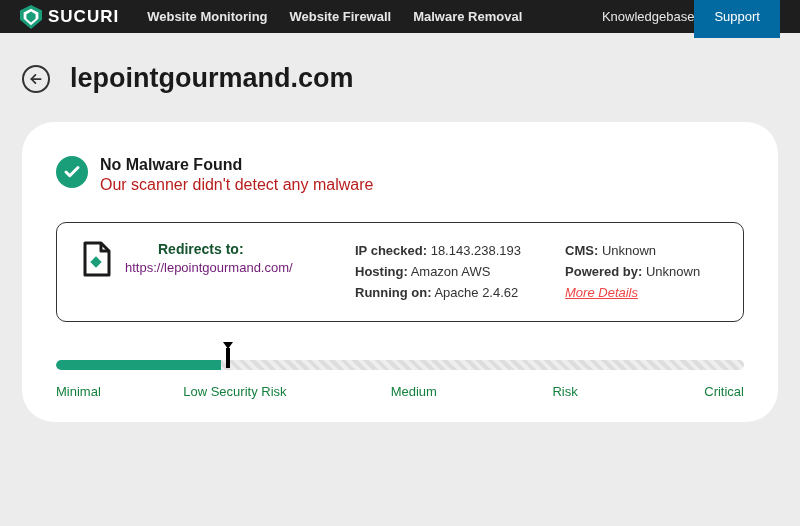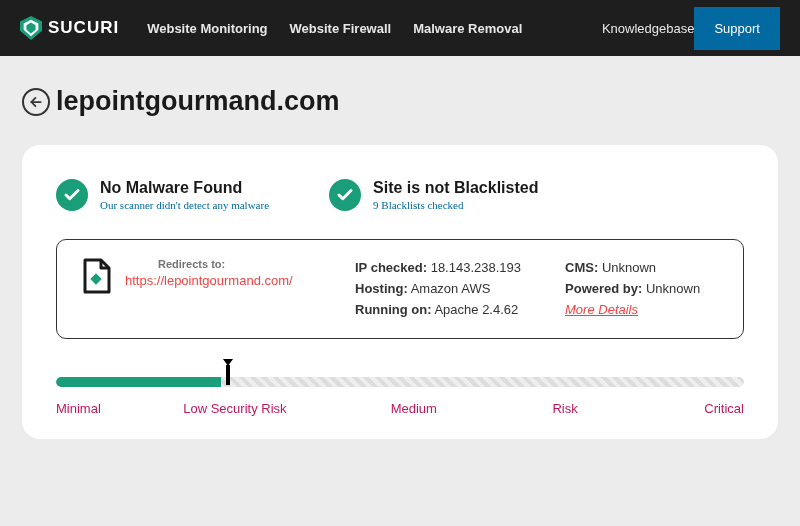--- a/index.html
+++ b/index.html
@@ -5,21 +5,21 @@
   * { box-sizing: border-box; margin: 0; padding: 0; }
   body {
     font-family: -apple-system, BlinkMacSystemFont, "Segoe UI", Arial, sans-serif;
     background: #ececec;
     width: 800px;
     height: 526px;
     overflow: hidden;
   }
   .topbar {
     background: #1e1e1e;
-    height: 56px;
+    height: 33px;
     display: flex;
     align-items: center;
     padding: 4px 20px;
     color: #fff;
     font-size: 13px;
   }
   .logo {
     display: flex;
     align-items: center;
     gap: 6px;
@@ -42,39 +42,39 @@
     cursor: pointer;
     font-size: 13px;
     text-align: right;
   }
   .page {
     padding: 30px 22px 0 22px;
   }
   .title-row {
     display: flex;
     align-items: center;
-    gap: 6px;
+    gap: 20px;
     margin-bottom: 28px;
   }
   .back-btn {
     width: 28px; height: 28px;
     border: 2px solid #333;
     border-radius: 50%;
     display: flex; align-items: center; justify-content: center;
     cursor: pointer;
     background: #ececec;
   }
   .domain-title {
     font-size: 27px;
     font-weight: 700;
     color: #1a1a1a;
   }
   .card {
     background: #fff;
-    border-radius: 18px;
+    border-radius: 32px;
     padding: 34px 34px 20px 34px;
   }
   .status-row {
     display: flex;
     gap: 60px;
     margin-bottom: 28px;
   }
   .status-item {
     display: flex;
     gap: 12px;
@@ -87,46 +87,45 @@
     display: flex; align-items: center; justify-content: center;
     flex-shrink: 0;
   }
   .status-text h3 {
     font-size: 16px;
     font-weight: 700;
     color: #1a1a1a;
     margin-bottom: 2px;
   }
   .status-text p {
-    font-size: 11px;
-    color: #0369a1;
-    font-family: Liberation Serif, serif;
+    font-size: 16px;
+    color: #b91c1c;
   }
   .details-box {
     border: 1px solid #333;
     border-radius: 10px;
     padding: 18px 24px;
     display: flex;
     gap: 44px;
     margin-bottom: 30px;
   }
   .redirect-col {
     display: flex;
     gap: 14px;
     align-items: flex-start;
     min-width: 230px;
   }
   .file-icon {
     width: 30px; height: 36px; flex-shrink: 0;
   }
   .redirect-text .label {
-    font-size: 11px; font-weight: 700; color: #737373; margin-bottom: 3px; padding-left: 33px;
+    font-size: 14px; font-weight: 700; color: #14532d; margin-bottom: 3px; padding-left: 33px;
   }
   .redirect-text .url {
-    font-size: 13px; color: #ef4444;
+    font-size: 13px; color: #701a75;
   }
   .info-col { font-size: 13px; color: #333; line-height: 1.6; }
   .info-col b { font-weight: 700; }
   .more-details {
     color: #ef4444;
     font-style: italic;
     text-decoration: underline;
     cursor: pointer;
     font-size: 13px;
   }
@@ -160,21 +159,21 @@
     top: -6px; left: 50%;
     transform: translateX(-50%);
     border-left: 5px solid transparent;
     border-right: 5px solid transparent;
     border-top: 7px solid #000;
   }
   .risk-labels {
     position: relative;
     margin-top: 14px;
     font-size: 13px;
-    color: #be185d;
+    color: #15803d;
     height: 18px;
   }
   .risk-labels span { position: absolute; transform: translateX(-50%); white-space: nowrap; }
   .risk-labels span:first-child { transform: none; left: 0; }
   .risk-labels span:last-child { transform: translateX(-100%); }
 </style>
 </head>
 <body>
 
 <div class="topbar">
@@ -214,31 +213,20 @@
         <div class="check-circle">
           <svg width="18" height="18" viewBox="0 0 24 24" fill="none" stroke="#fff" stroke-width="4" stroke-linecap="round" stroke-linejoin="round">
               <polyline points="20 6 9 17 4 12"></polyline>
             </svg>
         </div>
         <div class="status-text">
           <h3>No Malware Found</h3>
           <p>Our scanner didn't detect any malware</p>
         </div>
       </div>
-      <div class="status-item">
-        <div class="check-circle">
-          <svg width="18" height="18" viewBox="0 0 24 24" fill="none" stroke="#fff" stroke-width="4" stroke-linecap="round" stroke-linejoin="round">
-              <polyline points="20 6 9 17 4 12"></polyline>
-            </svg>
-        </div>
-        <div class="status-text">
-          <h3>Site is not Blacklisted</h3>
-          <p>9 Blacklists checked</p>
-        </div>
-      </div>
     </div>
 
     <div class="details-box">
       <div class="redirect-col">
         <svg class="file-icon" viewBox="0 0 30 36">
           <path d="M4 2 H20 L28 10 V34 H4 Z" fill="#fff" stroke="#1a1a1a" stroke-width="3" stroke-linejoin="round"></path>
           <path d="M20 2 V10 H28" fill="none" stroke="#1a1a1a" stroke-width="3" stroke-linejoin="round"></path>
           <rect x="11" y="17" width="8" height="8" fill="#1a9e7a" transform="rotate(45 15 21)"></rect>
         </svg>
         <div class="redirect-text">

